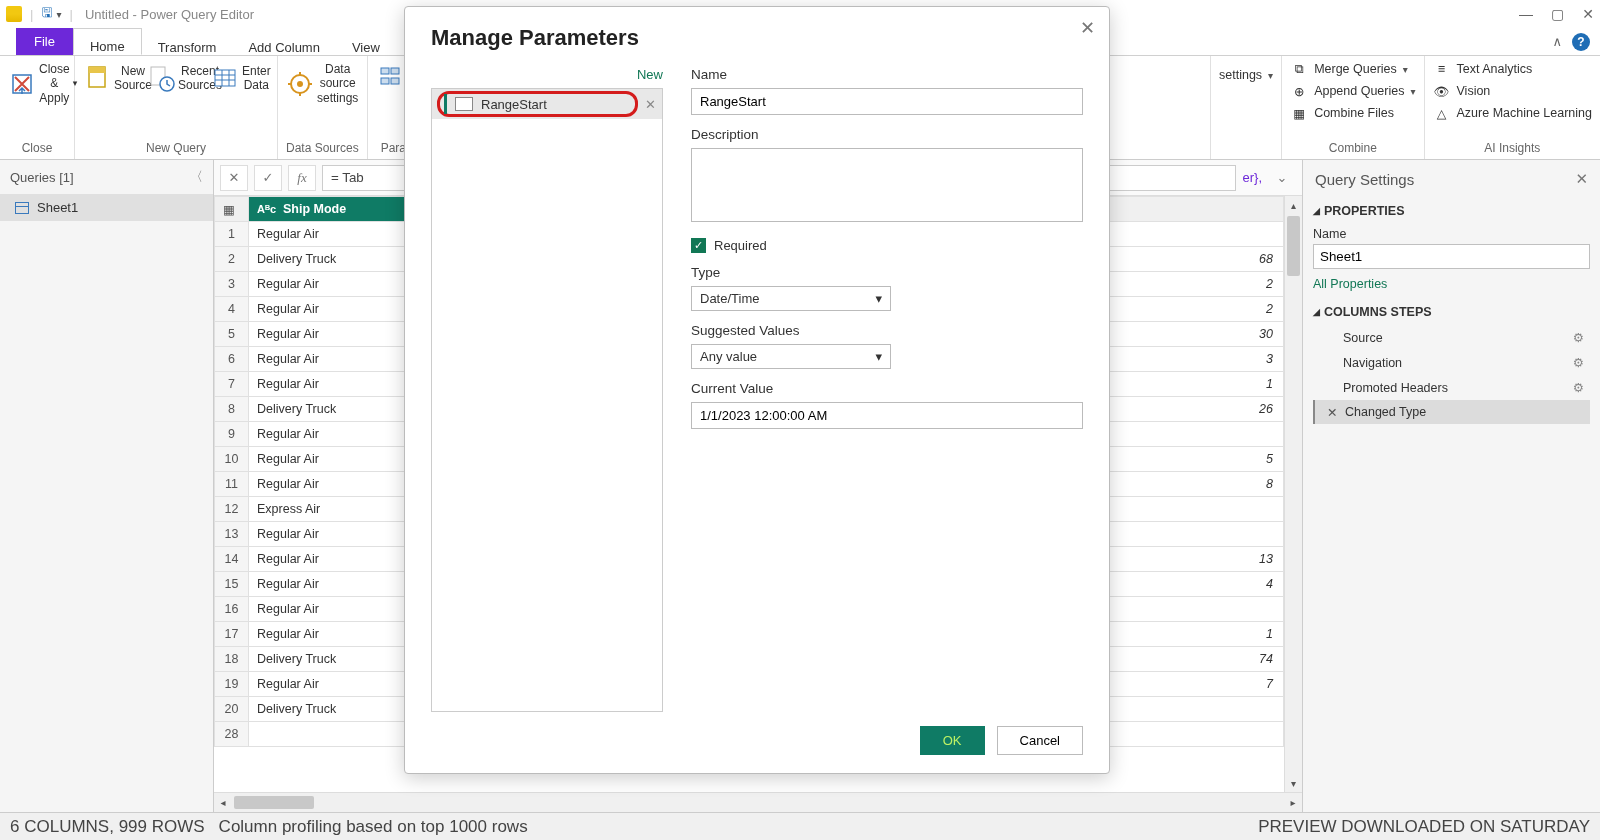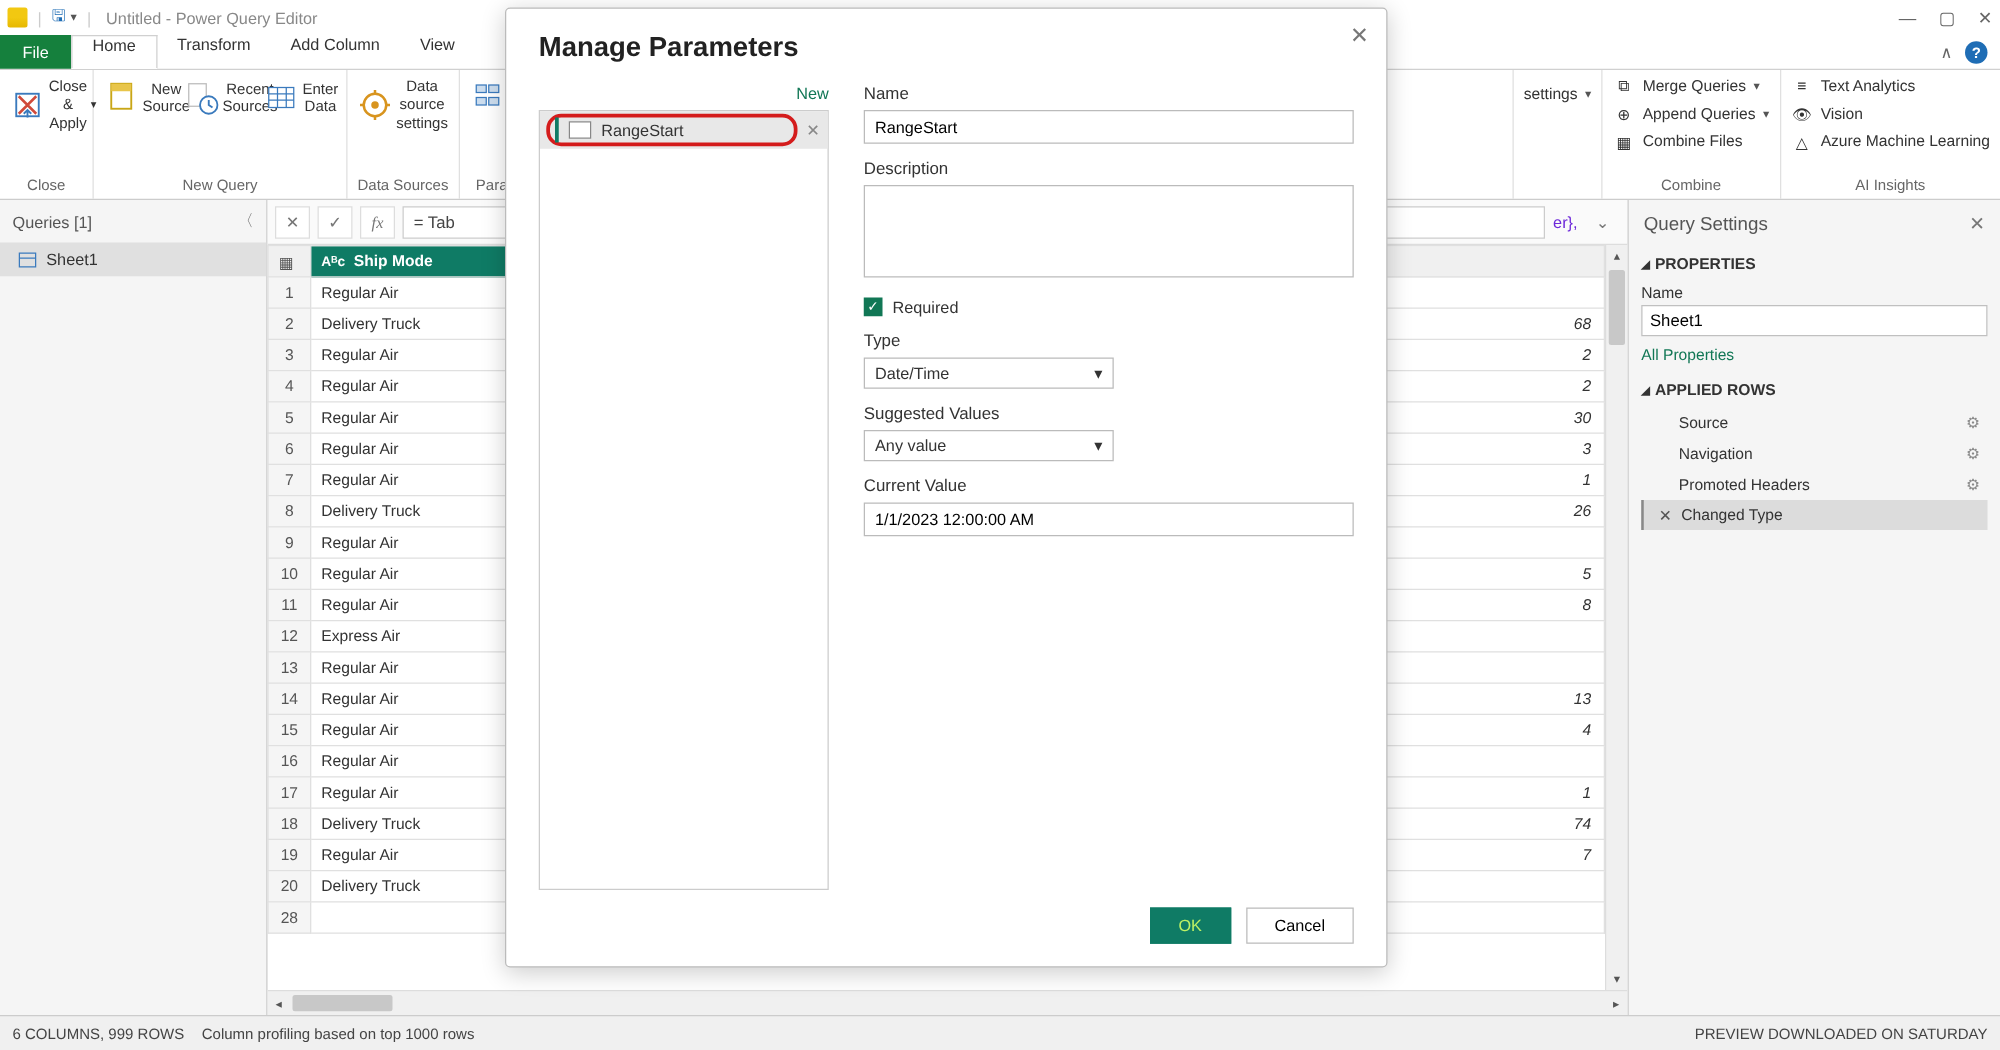--- a/index.html
+++ b/index.html
@@ -9,22 +9,22 @@
 .titlebar { height: 28px; display: flex; align-items: center; padding: 0 6px; background: #fff; }
 .titlebar .qat { display: flex; gap: 2px; align-items: center; }
 .pbi-logo { width: 16px; height: 16px; background: linear-gradient(#f2c811 50%, #e6b800); border-radius: 2px; }
 .qat-sep { color: #ccc; margin: 0 6px; }
 .titlebar .title { color: #888; margin-left: 6px; }
 .winbtns { margin-left: auto; display: flex; gap: 18px; color: #666; font-size: 14px; align-items: center; }
 .help-btn { width: 18px; height: 18px; background: #1f6db5; color: #fff; border-radius: 50%; display: inline-flex; align-items: center; justify-content: center; font-size: 12px; font-weight: bold; }
 
 
 .ribbon-tabs { height: 28px; display: flex; align-items: stretch; background: #fff; border-bottom: 1px solid #d0d0d0; }
-.file-tab { background: #15803d; color: #fff; padding: 0 18px; display: flex; align-items: center; }
-.ribbon-tab { padding: 0 16px; display: flex; align-items: flex-start; color: #333; cursor: pointer; }
+.file-tab { background: #6d28d9; color: #fff; padding: 0 18px; display: flex; align-items: center; margin-left: 16px; }
+.ribbon-tab { padding: 0 16px; display: flex; align-items: flex-end; color: #333; cursor: pointer; }
 .ribbon-tab.active { border: 1px solid #d0d0d0; border-bottom: 1px solid #fff; background: #fff; }
 .ribbon-collapse { margin-left: auto; padding: 0 10px; color: #666; display: flex; align-items: center; }
 
 
 .ribbon { height: 104px; display: flex; background: #fff; border-bottom: 1px solid #ccc; }
 .ribbon-group { border-right: 1px solid #e0e0e0; display: flex; flex-direction: column; padding: 4px 8px 0; }
 .ribbon-group .items { flex: 1; display: flex; gap: 6px; align-items: flex-start; }
 .ribbon-group .caption { text-align: center; color: #666; font-size: 12px; padding: 2px 0 4px; }
 .ribbon-btn { display: flex; flex-direction: row; align-items: center; justify-content: flex-start; width: 58px; text-align: center; font-size: 12px; line-height: 1.2; gap: 3px; cursor: pointer; padding-top: 2px; }
 .ribbon-btn .ico { width: 32px; height: 32px; display: flex; align-items: center; justify-content: center; }
@@ -72,21 +72,21 @@
 .prop-label { font-size: 12.5px; padding: 3px 0; }
 .prop-input { width: 100%; border: 1px solid #c0c0c0; padding: 4px 6px; background: #fff; }
 .link { color: #117755; font-size: 12.5px; padding: 8px 0; cursor: pointer; }
 .steps { background: #f5f5f5; }
 .step { padding: 5px 6px 5px 30px; font-size: 12.5px; position: relative; display: flex; align-items: center; }
 .step.sel { background: #dcdcdc; border-left: 2px solid #888; }
 .step .gear { margin-left: auto; color: #888; }
 .step .xmark { position: absolute; left: 12px; color: #555; }
 
 
-.status { height: 28px; background: #f0f0f0; border-top: 1px solid #ccc; display: flex; align-items: center; padding: 0 10px; font-size: 12px; color: #444; }
+.status { height: 28px; background: #f0f0f0; border-top: 1px solid #ccc; display: flex; align-items: center; padding: 0 10px; font-size: 17px; color: #444; }
 .status .right { margin-left: auto; }
 
 
 .modal { position: absolute; left: 404px; top: 6px; width: 706px; height: 768px; background: #fff; border: 1px solid #bbb; box-shadow: 0 4px 20px rgba(0,0,0,0.2); border-radius: 4px; display: flex; flex-direction: column; padding: 18px 26px; z-index: 100; }
 .modal-close { position: absolute; top: 10px; right: 14px; color: #777; cursor: pointer; font-size: 18px; }
 .modal h1 { font-size: 22px; font-weight: 600; color: #222; margin-bottom: 16px; }
 .modal-body { display: flex; flex: 1; gap: 28px; min-height: 0; }
 .param-list-col { width: 232px; display: flex; flex-direction: column; }
 .new-link { color: #117755; text-align: right; font-size: 13px; padding-bottom: 6px; cursor: pointer; }
 .param-list { border: 1px solid #ccc; flex: 1; background: #fff; }
@@ -460,21 +460,21 @@
       <span>Query Settings</span>
       <span style="color:#777;">✕</span>
     </div>
     <div class="section-title">
         <span>PROPERTIES</span>
       </div>
     <div class="prop-label">Name</div>
     <input class="prop-input" value="Sheet1" style="">
     <div class="link">All Properties</div>
     <div class="section-title">
-        <span>APPLIED ROWS</span>
+        <span>COLUMNS STEPS</span>
       </div>
     <div class="steps" id="steps-list">
         <div class="step">
           <span>Source</span>
           <span class="gear">⚙</span>
         </div>
         <div class="step">
           <span>Navigation</span>
           <span class="gear">⚙</span>
         </div>

